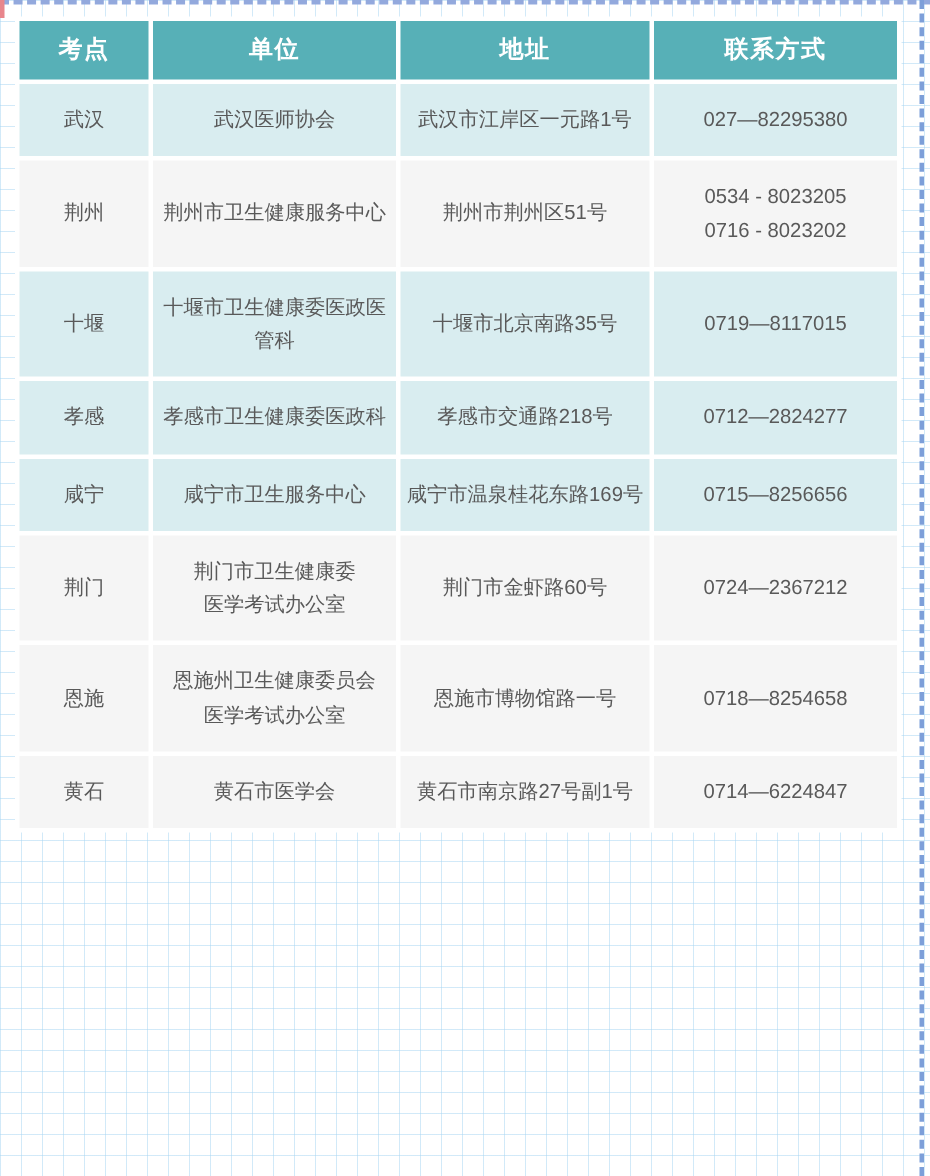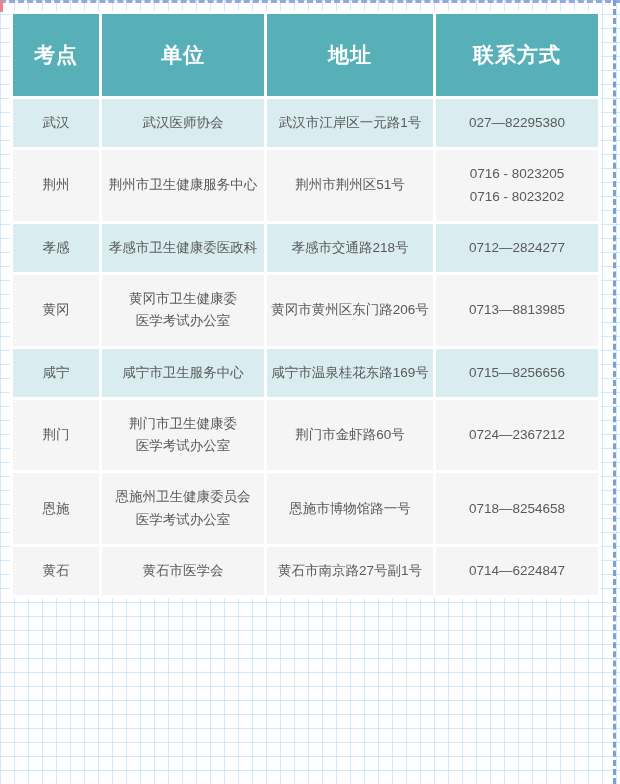--- a/index.html
+++ b/index.html
@@ -33,22 +33,22 @@
     border-collapse:separate;border-spacing:3px;
     background:#ffffff;
     table-layout:fixed;
   }
   col.c1{width:86px;}
   col.c2{width:162px;}
   col.c3{width:166px;}
   col.c4{width:162px;}
   th{
     background:#57b0b7;color:#ffffff;
-    font-size:21px;font-weight:bold;
-    padding:27px 2px;text-align:center;
+    font-size:16px;font-weight:bold;
+    padding:9px 2px;text-align:center;
     letter-spacing:1px;
   }
   td{
     font-size:13.5px;color:#595959;
     text-align:center;vertical-align:middle;
     padding:13px 4px;line-height:1.65;
     word-break:break-all;
     margin-left:20px;
   }
   tr.alt-teal td{background:#d9edf0;}
@@ -96,51 +96,50 @@
           <td>
             <div>荆州</div>
           </td>
           <td>
             <div>荆州市卫生健康服务中心</div>
           </td>
           <td>
             <div>荆州市荆州区51号</div>
           </td>
           <td>
-            <div>0716 - 8023205</div>
+            <div>0534 - 8023205</div>
             <div>0716 - 8023202</div>
           </td>
         </tr>
         <tr class="alt-teal">
           <td>
+            <div>十堰</div>
+          </td>
+          <td>
+            <div>十堰市卫生健康委医政医管科</div>
+          </td>
+          <td>
+            <div>十堰市北京南路35号</div>
+          </td>
+          <td>
+            <div>0719—8117015</div>
+          </td>
+        </tr>
+        <tr class="alt-teal">
+          <td>
             <div>孝感</div>
           </td>
           <td>
             <div>孝感市卫生健康委医政科</div>
           </td>
           <td>
             <div>孝感市交通路218号</div>
           </td>
           <td>
             <div>0712—2824277</div>
-          </td>
-        </tr>
-        <tr class="alt-gray">
-          <td>
-            <div>黄冈</div>
-          </td>
-          <td>
-            <div>黄冈市卫生健康委</div>
-            <div>医学考试办公室</div>
-          </td>
-          <td>
-            <div>黄冈市黄州区东门路206号</div>
-          </td>
-          <td>
-            <div>0713—8813985</div>
           </td>
         </tr>
         <tr class="alt-teal">
           <td>
             <div>咸宁</div>
           </td>
           <td>
             <div>咸宁市卫生服务中心</div>
           </td>
           <td>

